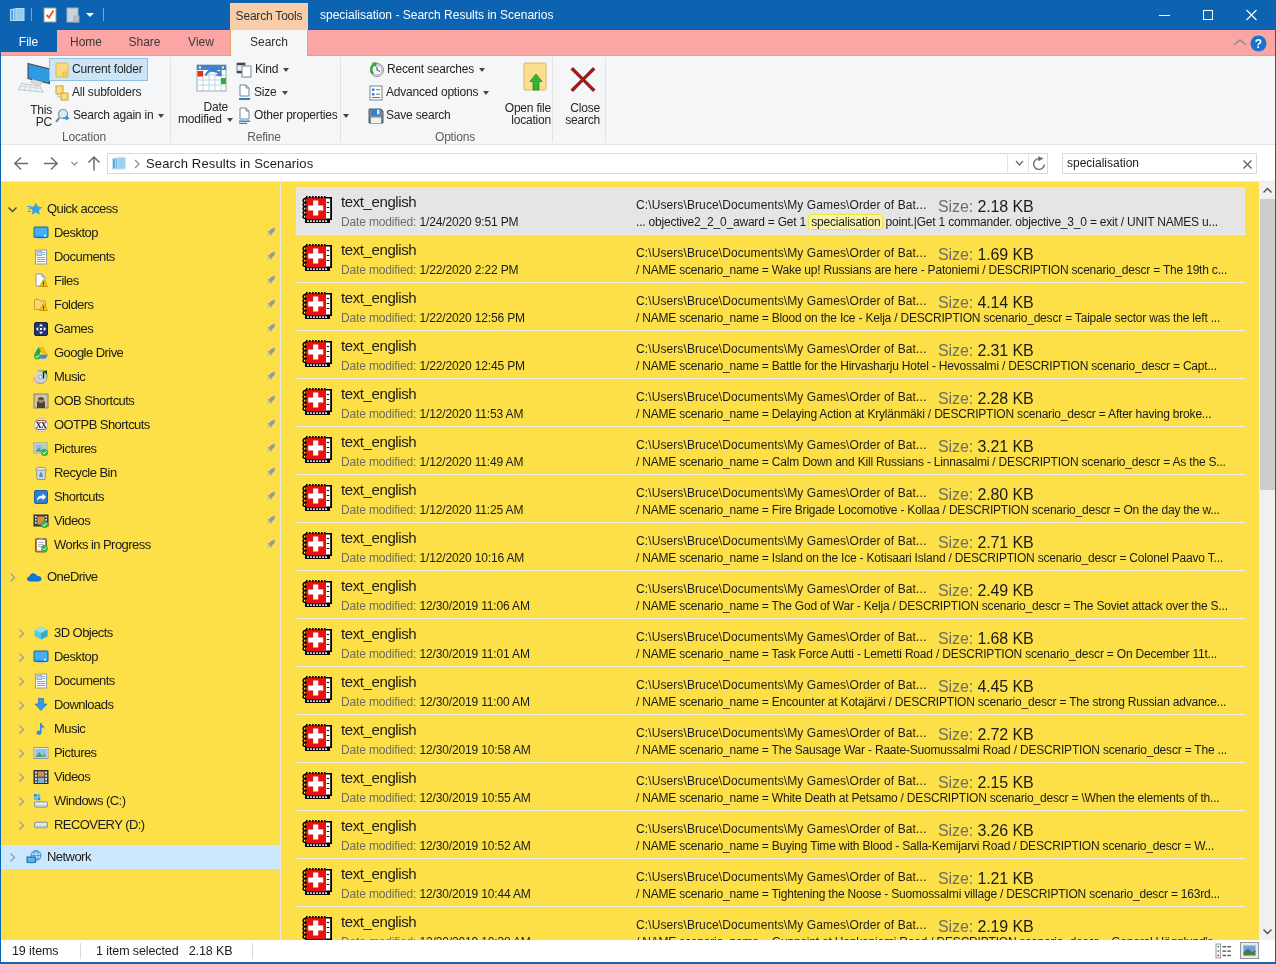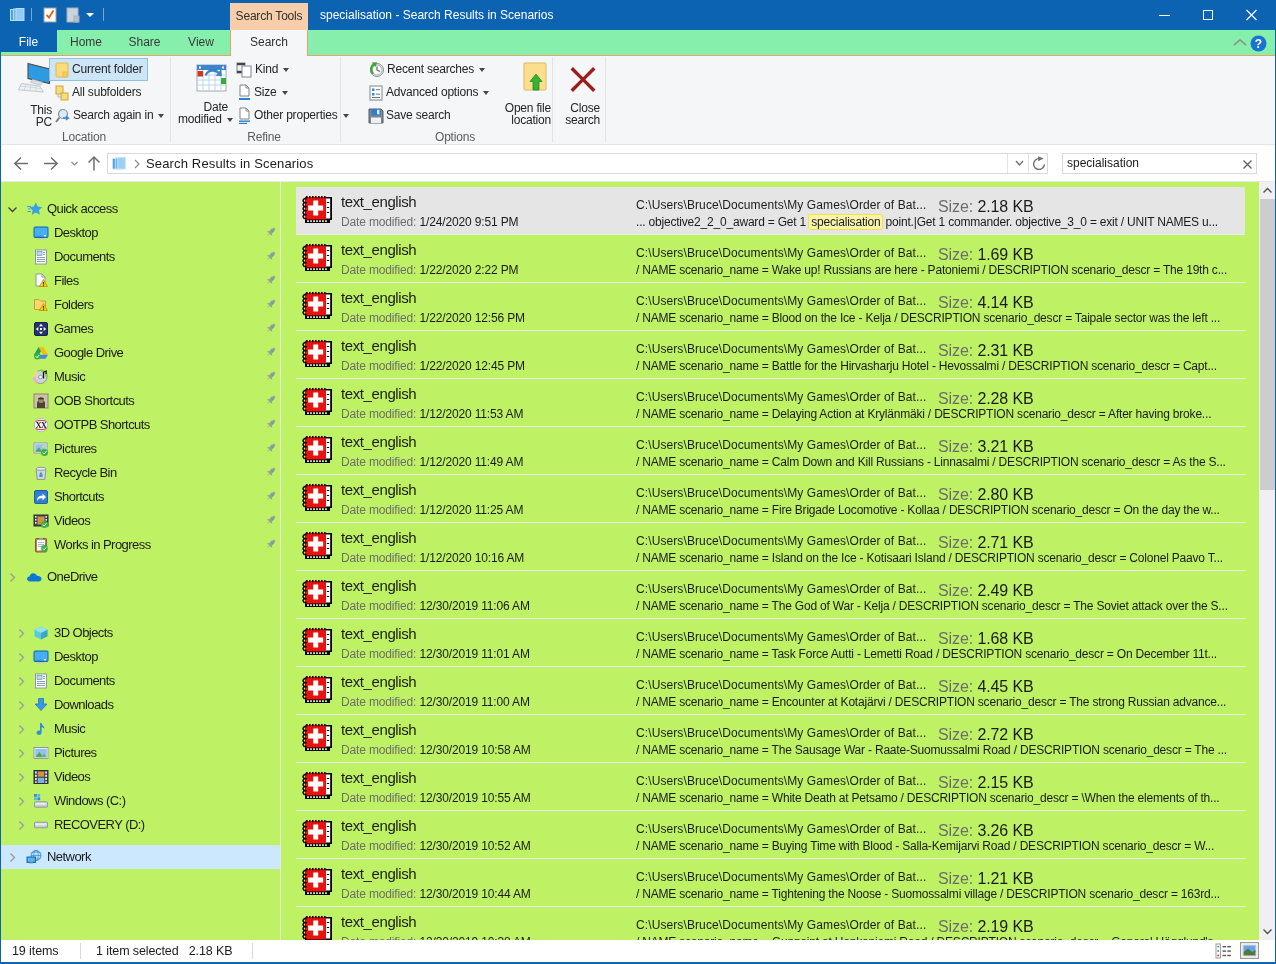--- a/index.html
+++ b/index.html
@@ -6,41 +6,41 @@
 html,body { width:1276px; height:964px; overflow:hidden; }
 body { font-family:"Liberation Sans", sans-serif; position:relative; background:#fff; }
 .abs { position:absolute; }
 
 #titlebar { position:absolute; left:0; top:0; width:1276px; height:30px; background:#0c63b1; }
 #stools { position:absolute; left:230px; top:3px; width:78px; height:27px; background:#f8cda9; color:#313131; font-size:12px; text-align:center; line-height:27px; letter-spacing:-0.2px;}
 #wtitle { position:absolute; left:320px; top:0; height:30px; line-height:30px; color:#fff; font-size:12px; letter-spacing:0px;}
 
 .capbtn { position:absolute; top:0; width:46px; height:30px; }
 
-#tabrow { position:absolute; left:0; top:30px; width:1276px; height:26px; background:#86efac; }
+#tabrow { position:absolute; left:0; top:30px; width:1276px; height:26px; background:#fca5a5; }
 #tabrow .oline { position:absolute; top:25px; height:1px; background:#f0a064; }
 #filetab { position:absolute; left:0; top:0; width:57px; height:22px; background:#0c63b1; color:#fff; font-size:12px; text-align:center; line-height:24px; }
 .mtab { position:absolute; top:0; height:22px; line-height:25px; font-size:12px; color:#3a3a3a; text-align:center; }
 #searchtab { position:absolute; left:230px; top:0px; width:78px; height:26px; background:#f5f6f7; border-left:1px solid #f0a064; border-right:1px solid #f0a064; color:#2f2f2f; font-size:12px; text-align:center; line-height:25px; }
 
 #ribbon { position:absolute; left:0; top:56px; width:1276px; height:89px; background:#f5f6f7; border-bottom:1px solid #e4e5e6; }
 .gsep { position:absolute; top:1px; height:85px; width:1px; background:#e2e3e4; }
 .glabel { position:absolute; top:74px; font-size:12px; color:#5c5c5c; width:120px; text-align:center; letter-spacing:-0.2px;}
 .bigbtn { position:absolute; top:6px; text-align:right; }
 .bigbtn .blabel { font-size:12px; color:#252525; line-height:12px; margin-top:2px; letter-spacing:-0.2px; white-space:nowrap;}
 .smallbtn { position:absolute; height:23px; font-size:12px; color:#252525; line-height:23px; white-space:nowrap; letter-spacing:-0.2px;}
 .smallbtn svg { vertical-align:middle; margin-right:2px; }
 .darr { display:inline-block; width:0; height:0; border-left:3.5px solid transparent; border-right:3.5px solid transparent; border-top:4px solid #464646; margin-left:5px; vertical-align:middle; }
 
 #addrrow { position:absolute; left:0; top:146px; width:1276px; height:36px; background:#fff; border-bottom:1px solid #e8e8e8;}
 .navico { position:absolute; top:0; }
 #addrbox { position:absolute; left:107px; top:7px; width:941px; height:21px; background:#fff; border:1px solid #d9d9d9; }
 #searchbox { position:absolute; left:1062px; top:7px; width:195px; height:21px; background:#fff; border:1px solid #d9d9d9; font-size:12px; color:#1b1b1b; line-height:19px; padding-left:4px; }
 
-#main { position:absolute; left:0; top:182px; width:1276px; height:758px; background:#bef264; }
+#main { position:absolute; left:0; top:182px; width:1276px; height:758px; background:#fde047; }
 #sidebar { position:absolute; left:0; top:0; width:281px; height:758px; border-right:1px solid #e6e6e6; overflow:hidden;}
 .sitem { position:absolute; left:0; width:281px; height:24px; font-size:13px; color:#1b1b1b; letter-spacing:-0.55px;}
 .sitem .txt { position:absolute; top:4px; line-height:16px; white-space:nowrap;}
 .sitem svg.icn { position:absolute; top:4px; }
 .chev { position:absolute; top:7px; }
 .pin { position:absolute; left:264px; top:5px; }
 
 #content { position:absolute; left:282px; top:0; width:977px; height:758px; overflow:hidden; }
 .row { position:absolute; left:14px; width:949px; height:48px; }
 .row .sep { position:absolute; left:0; bottom:0; width:949px; height:1px; background:#ededed; }

